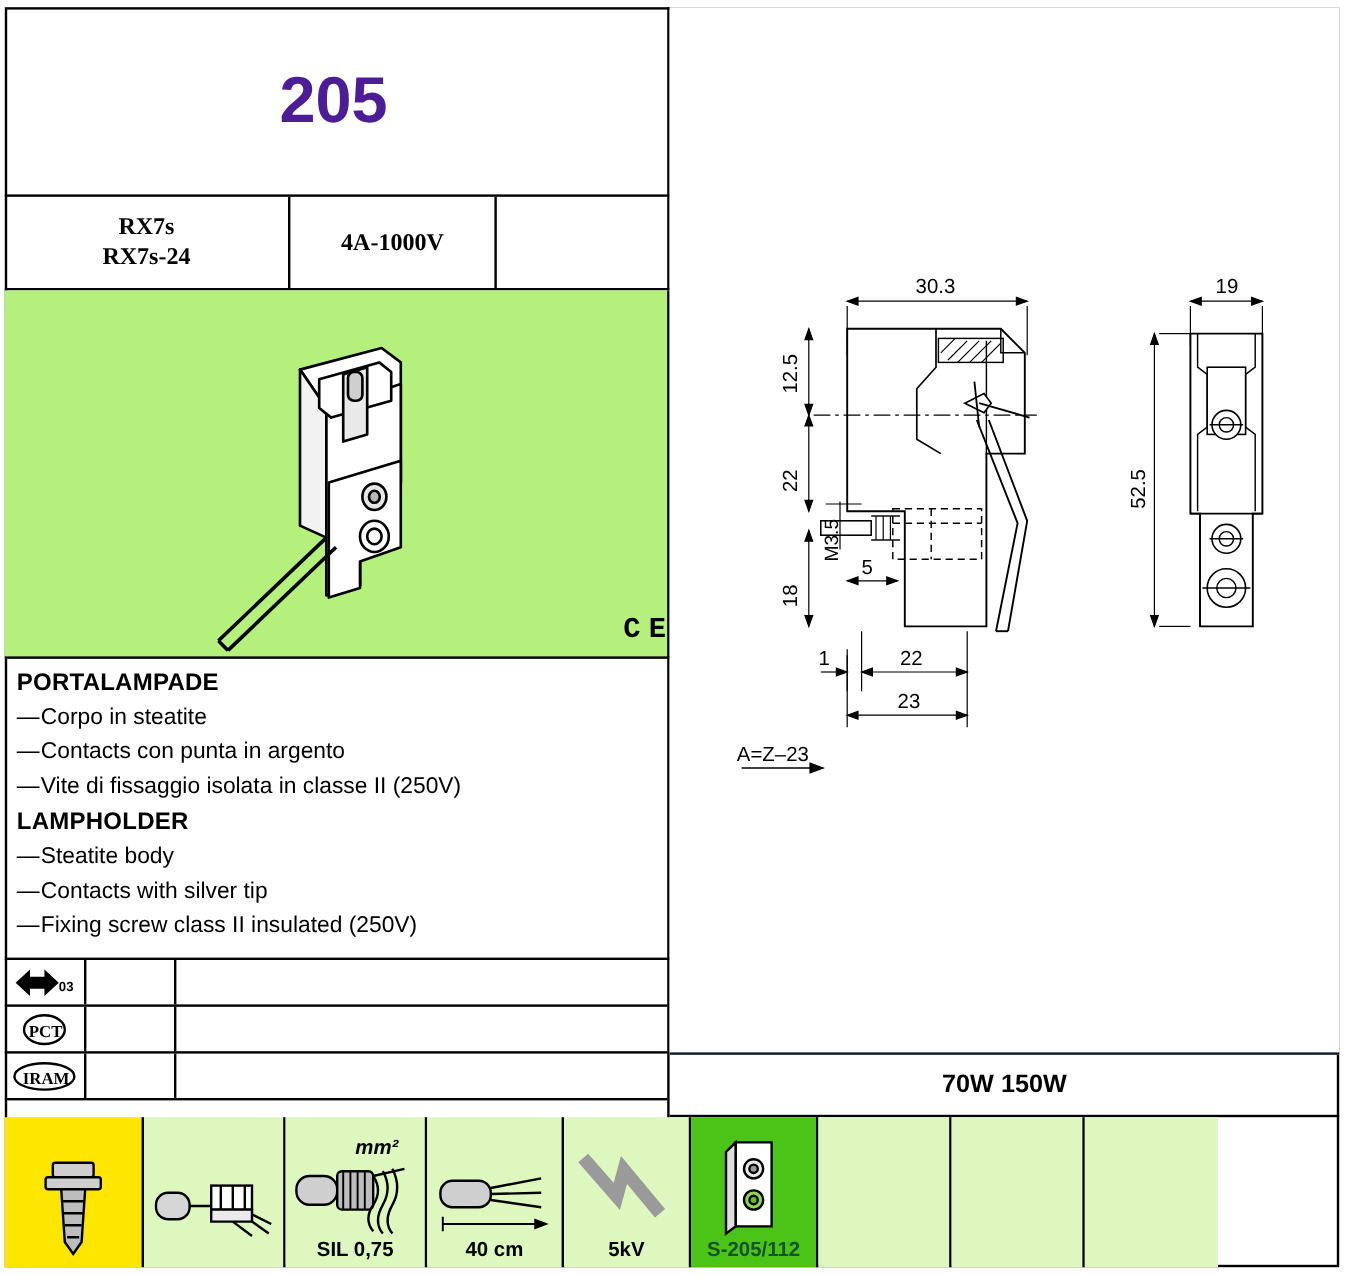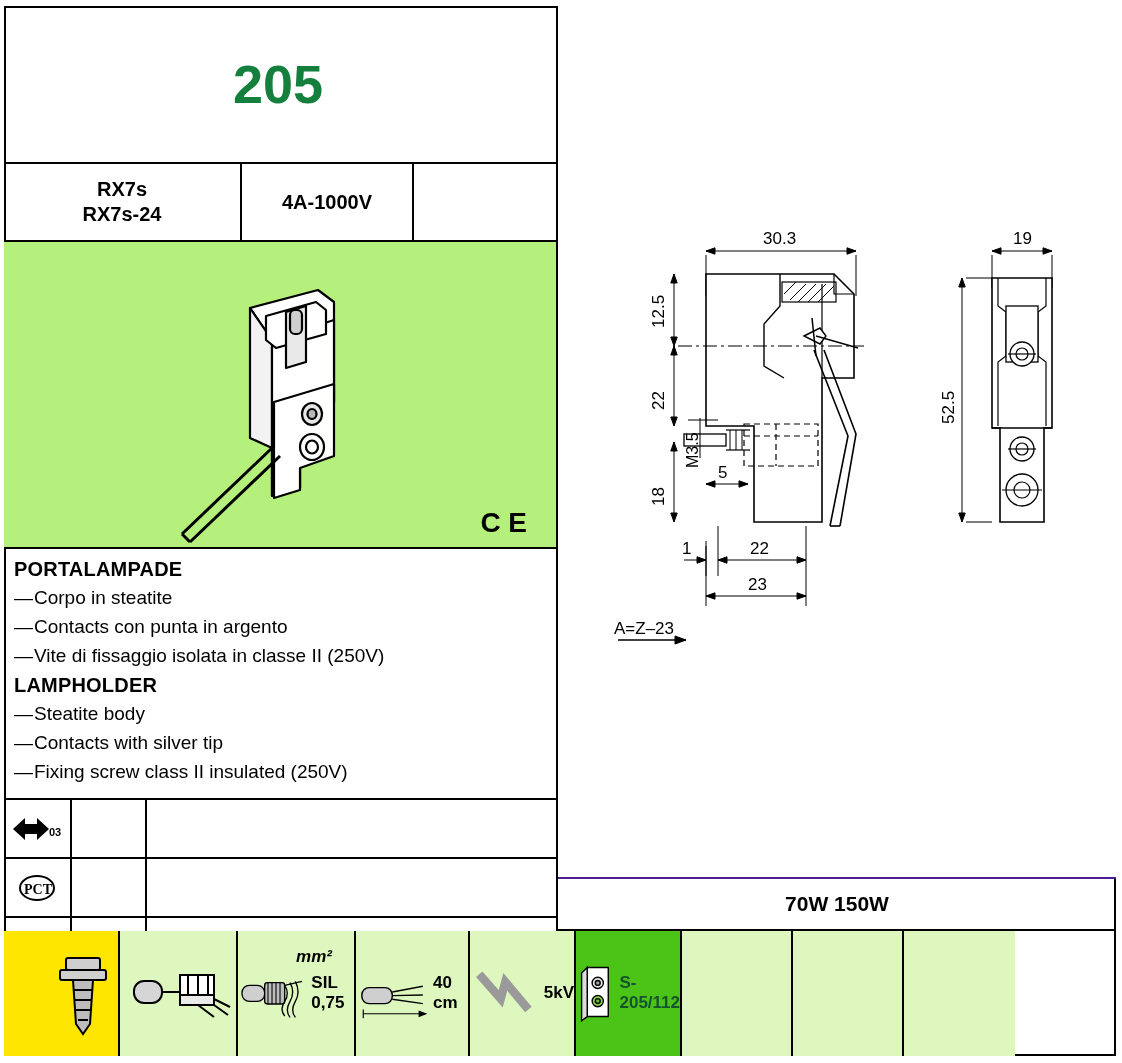--- a/index.html
+++ b/index.html
@@ -21,95 +21,96 @@
 
   
   .left-col{position:absolute;left:4px;top:6px;width:554px;height:1050px;box-sizing:border-box;}
 
   .code-box{
     position:absolute;left:0;top:0;width:554px;height:158px;
     border-bottom:2px solid #000;border-right:2px solid #000;box-sizing:border-box;
     display:flex;align-items:center;justify-content:center;
   }
   .code-text{
-    font-size:54px;font-weight:bold;color:#15803d;letter-spacing:0px;
+    font-size:54px;font-weight:bold;color:#4c1d95;letter-spacing:0px;
     transform:translateX(-2px);
   }
 
   .spec-row{
     position:absolute;left:0;top:158px;width:554px;height:78px;
     border-bottom:2px solid #000;border-right:2px solid #000;box-sizing:border-box;
     display:flex;
+    font-family:Liberation Serif, serif;
   }
   .spec-cell{
     display:flex;flex-direction:column;align-items:center;justify-content:center;
     font-weight:bold;font-size:20px;line-height:25px;box-sizing:border-box;
   }
   .spec-cell.c1{width:238px;border-right:2px solid #000;}
   .spec-cell.c2{width:172px;border-right:2px solid #000;}
   .spec-cell.c3{width:142px;}
 
   
   .photo-panel{
     position:absolute;left:0;top:236px;width:554px;height:307px;
     background:#b6f07c;border-bottom:2px solid #000;border-right:2px solid #000;
     box-sizing:border-box;
   }
   .ce-mark{
-    position:absolute;right:28px;bottom:8px;font-size:28px;font-weight:bold;
-    font-family:Liberation Sans, sans-serif;letter-spacing:1px;
+    position:absolute;right:0;bottom:8px;font-size:24px;font-weight:bold;
+    font-family:Liberation Mono, monospace;letter-spacing:1px;
   }
 
   
   .desc{
     position:absolute;left:0;top:543px;width:554px;height:251px;
     border-bottom:2px solid #000;border-right:2px solid #000;box-sizing:border-box;
     padding:9px 10px 0 10px;
   }
   .desc h3{margin:0 0 2px 0;font-size:20px;font-weight:bold;letter-spacing:0.2px;}
   .desc ul{list-style:none;margin:0 0 4px 0;padding:0;}
   .desc li{font-size:19px;line-height:29px;white-space:nowrap;}
   .dash{display:inline-block;width:20px;}
 
   
   .appr{
     position:absolute;left:0;top:794px;width:554px;height:137px;
     border-right:2px solid #000;box-sizing:border-box;
   }
   .appr-row{
-    display:flex;height:59px;border-bottom:2px solid #000;box-sizing:border-box;
+    display:flex;height:39px;border-bottom:2px solid #000;box-sizing:border-box;
   }
   .appr-row:last-child{border-bottom:2px solid #000;}
   .appr-logo{
     width:68px;border-right:2px solid #000;box-sizing:border-box;
     display:flex;align-items:center;justify-content:center;
   }
   .appr-mid{width:75px;border-right:2px solid #000;box-sizing:border-box;}
   .appr-rest{flex:1;}
 
   
   .tech{
     position:absolute;left:558px;top:6px;width:558px;height:873px;
-    border-bottom:2px solid #4c1d95;box-sizing:border-box;background:#fff;
+    border-bottom:2px solid #0f172a;box-sizing:border-box;background:#fff;
   }
   .watt-bar{
     position:absolute;left:558px;top:879px;width:558px;height:52px;
     border-bottom:2px solid #000;box-sizing:border-box;
     display:flex;align-items:center;justify-content:center;
     font-size:21px;font-weight:bold;
   }
 
   
   .strip{
     position:absolute;left:4px;top:931px;width:1112px;height:125px;
     display:flex;box-sizing:border-box;
   }
   .cell{
     box-sizing:border-box;border-right:2px solid #000;position:relative;
-    display:flex;align-items:center;justify-content:flex-end;
+    display:flex;flex-direction:column;align-items:center;justify-content:flex-end;
     padding-bottom:4px;background:#ddf7bf;
   }
   .cell:last-child{border-right:none;}
   .cell.yellow{background:#ffe600;width:116px;}
   .cell.w1{width:118px;}
   .cell.w2{width:118px;}
   .cell.w3{width:114px;}
   .cell.w4{width:106px;}
   .cell.green{background:#4cc417;width:106px;}
   .cell.rest{width:111px;}

